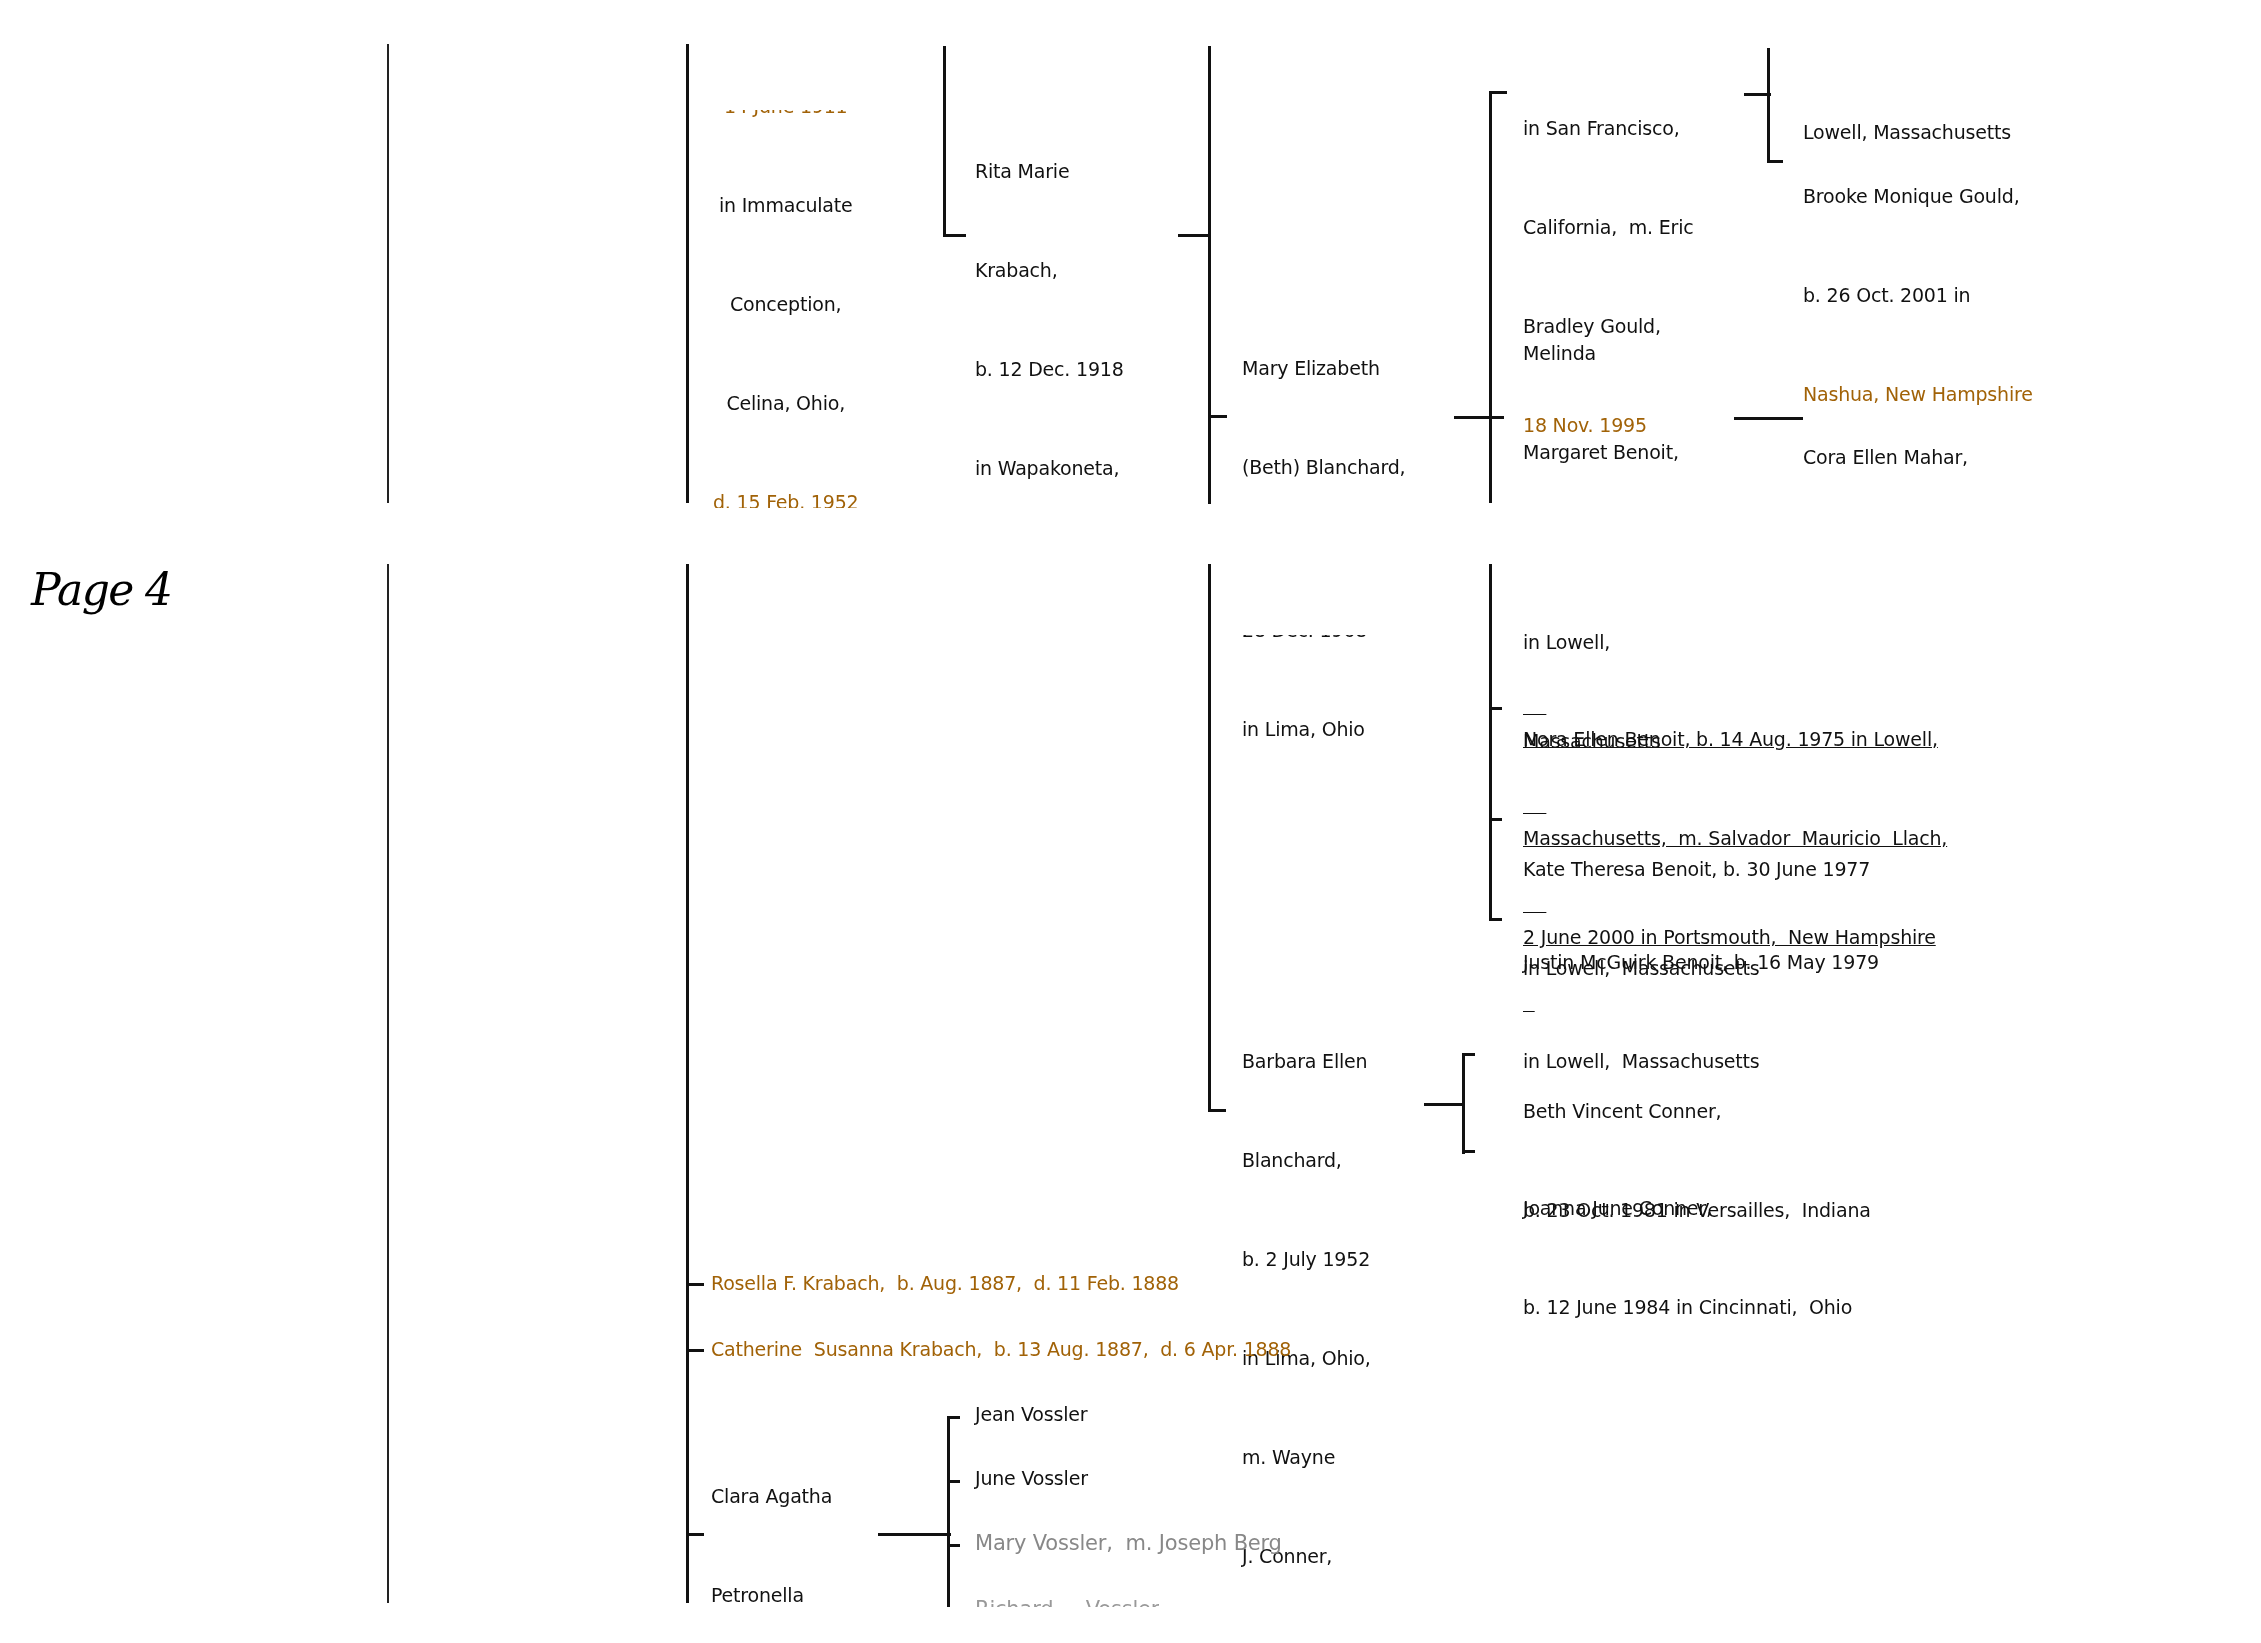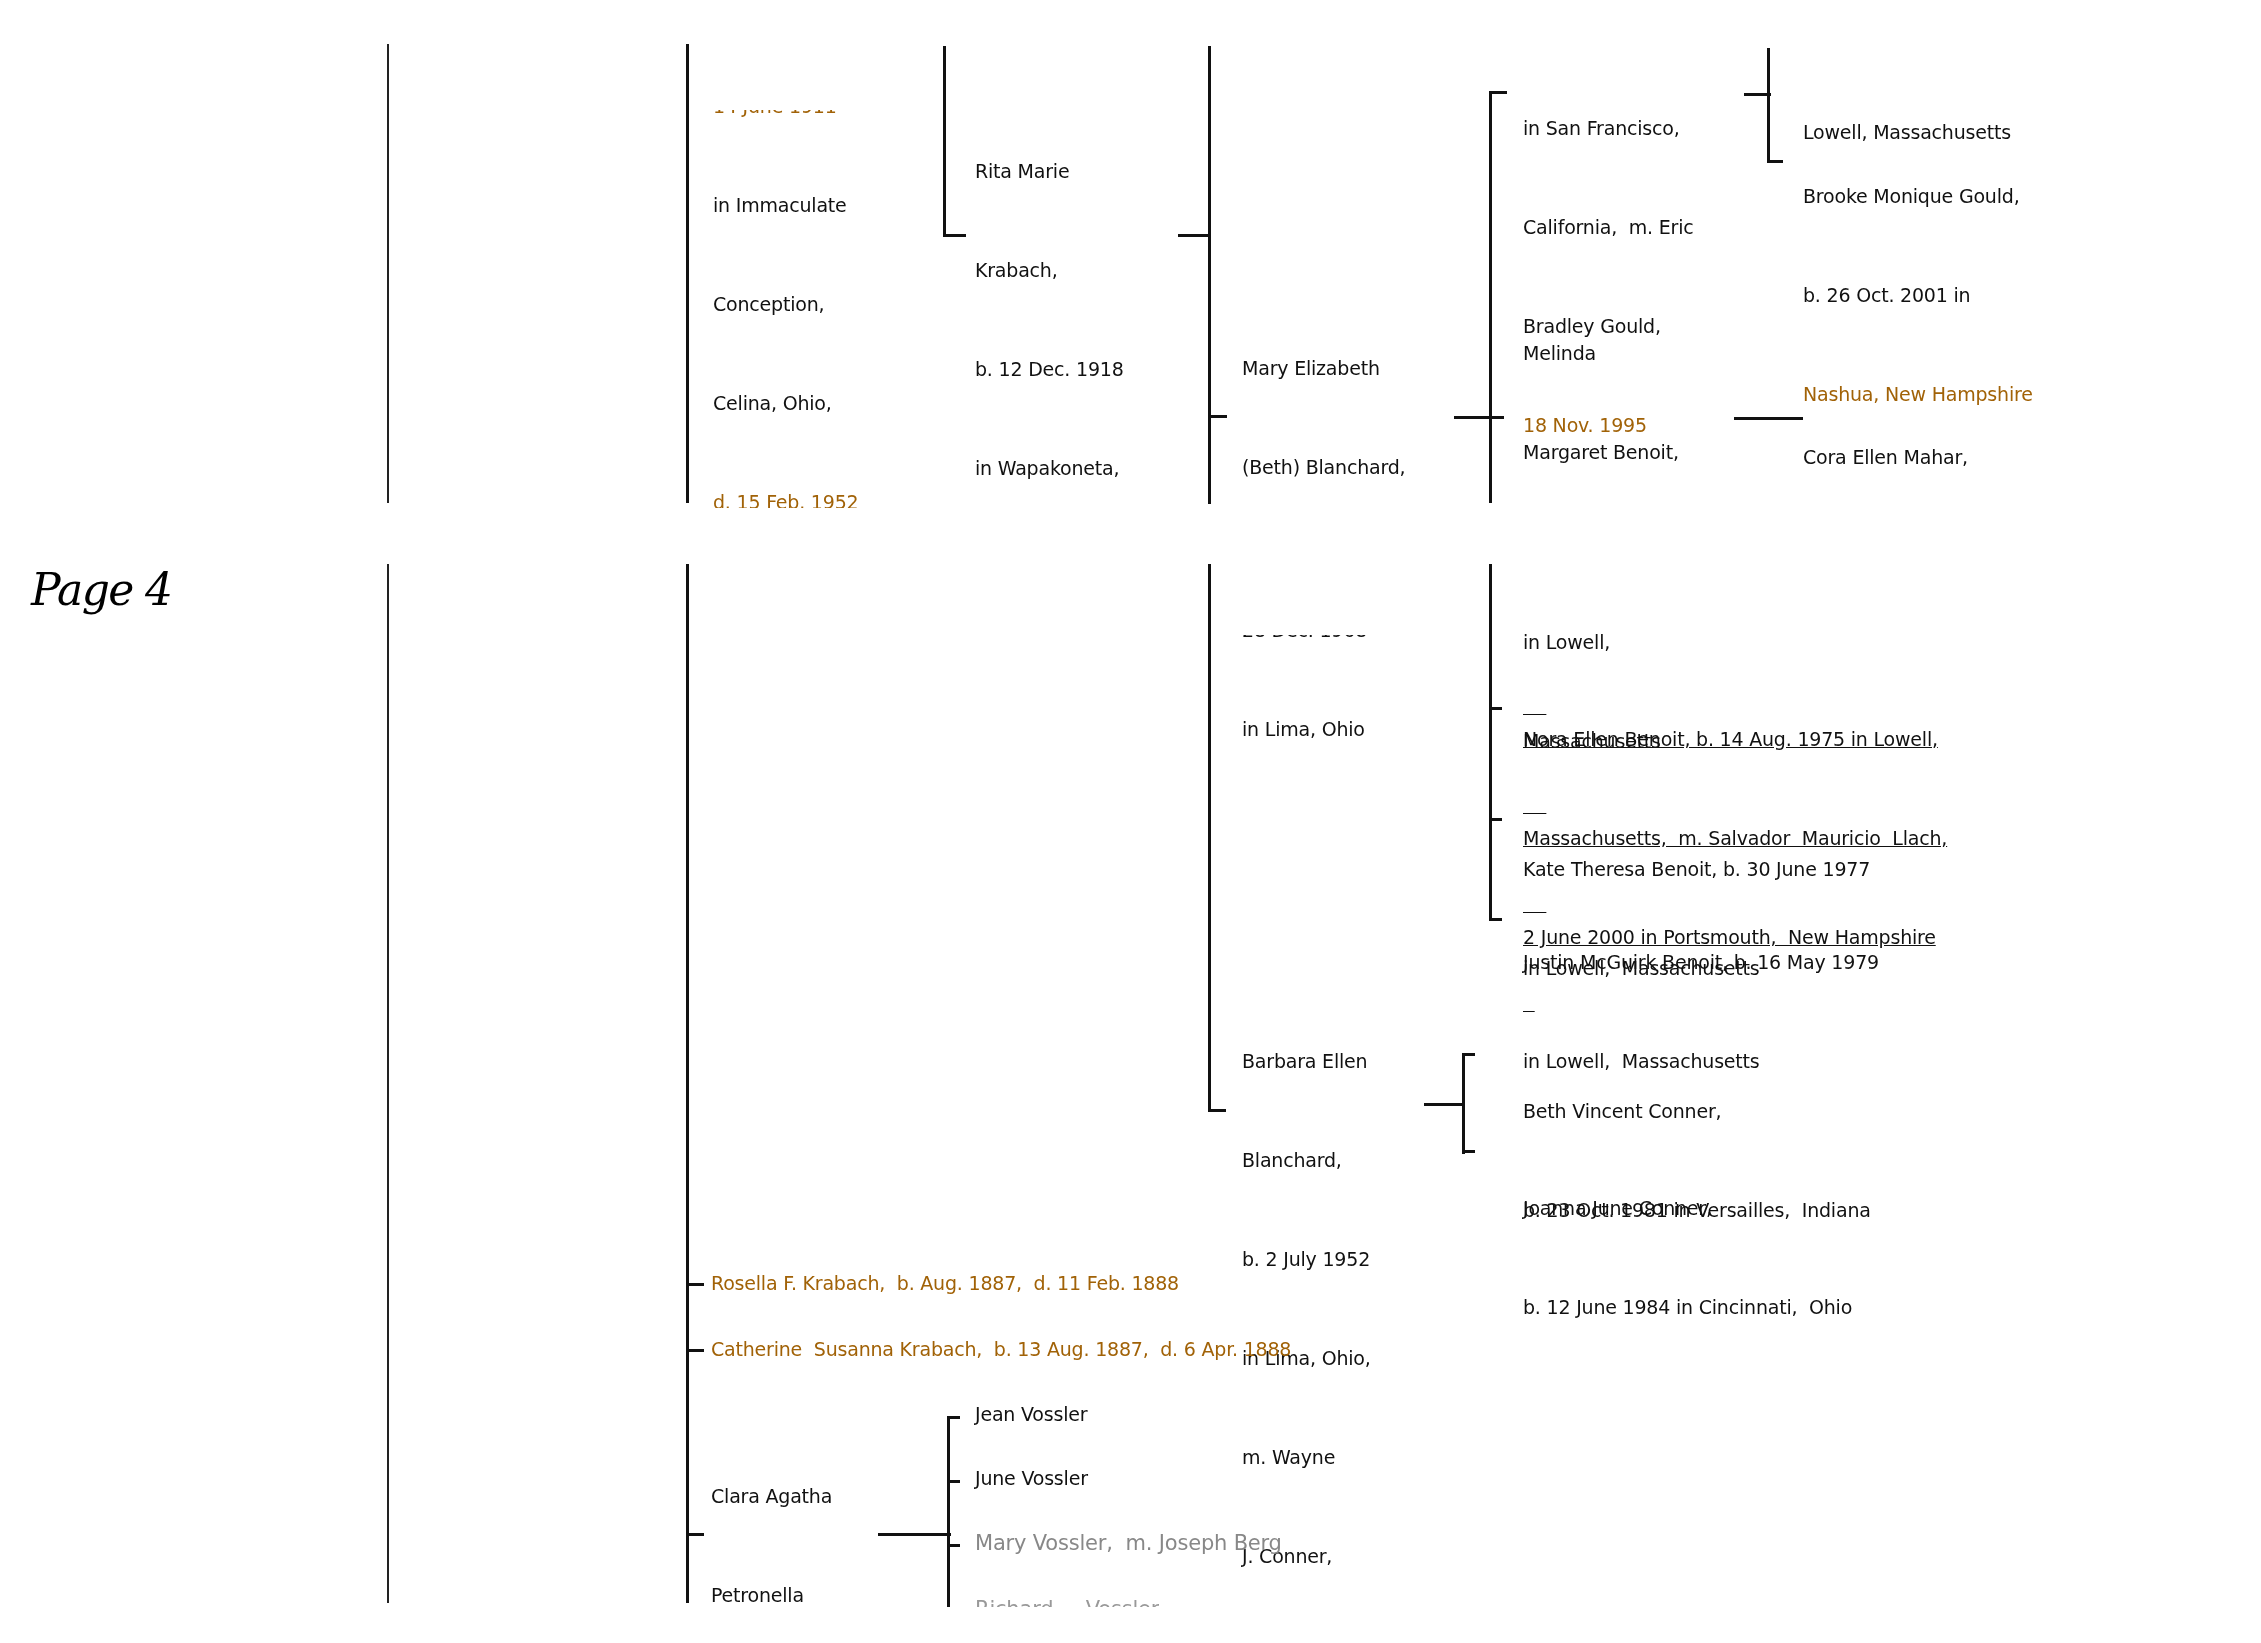--- a/index.html
+++ b/index.html
@@ -16,21 +16,21 @@
 </style>
 </head>
 <body>
 
 <div class="hand" style="left:31px; top:564px;">Page 4</div>
 
 <div class="section" style="top:0; height:508px;">
   <div class="vl thin" style="left:387px; top:44px; height:459px;"></div>
   <div class="vl" style="left:686px; top:44px; height:459px;"></div>
 
-  <div class="t" style="left:713px; top:24px;">
+  <div class="t" style="left:713px; top:24px;text-align:center;">
     <div class="faint" style="clip-path: inset(20px 0 0 0);">14 June 1911</div>
     <div>in Immaculate</div>
     <div>Conception,</div>
     <div>Celina, Ohio,</div>
     <div class="faint">d. 15 Feb. 1952</div>
     
   </div>
 
   <div class="vl" style="left:943px; top:46px; height:191px;"></div>
   <div class="hl" style="left:943px; top:234px; width:22.6px;"></div>

